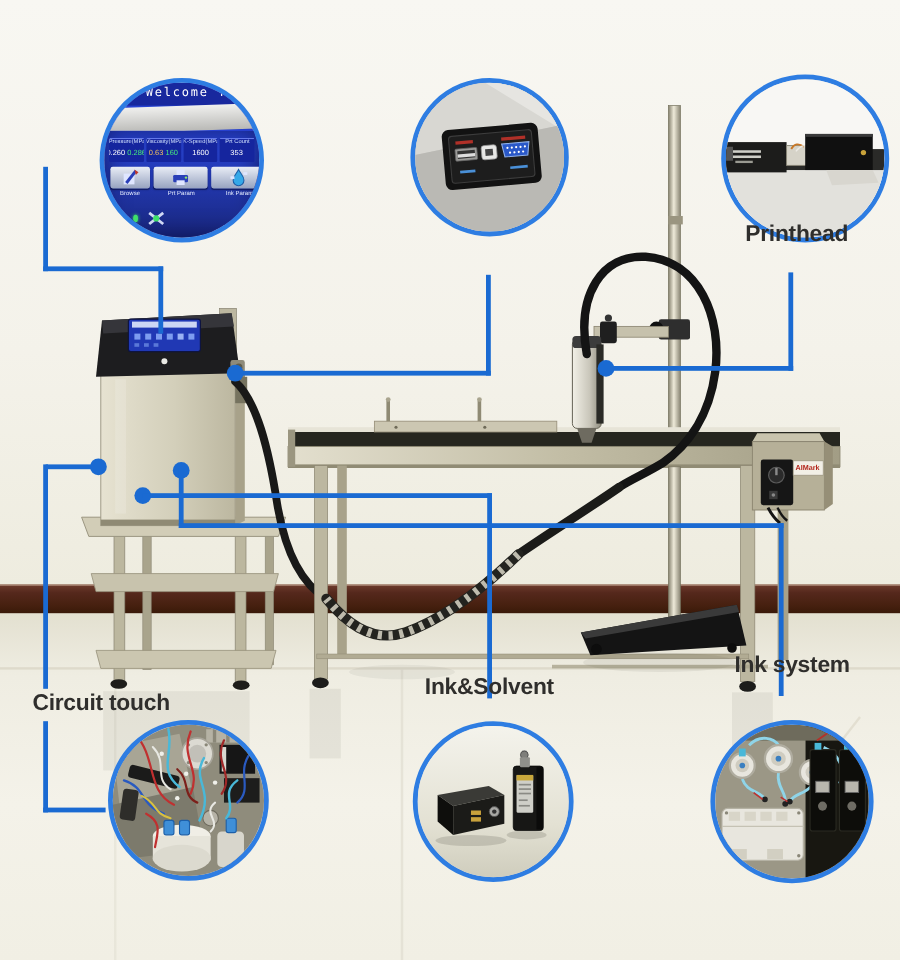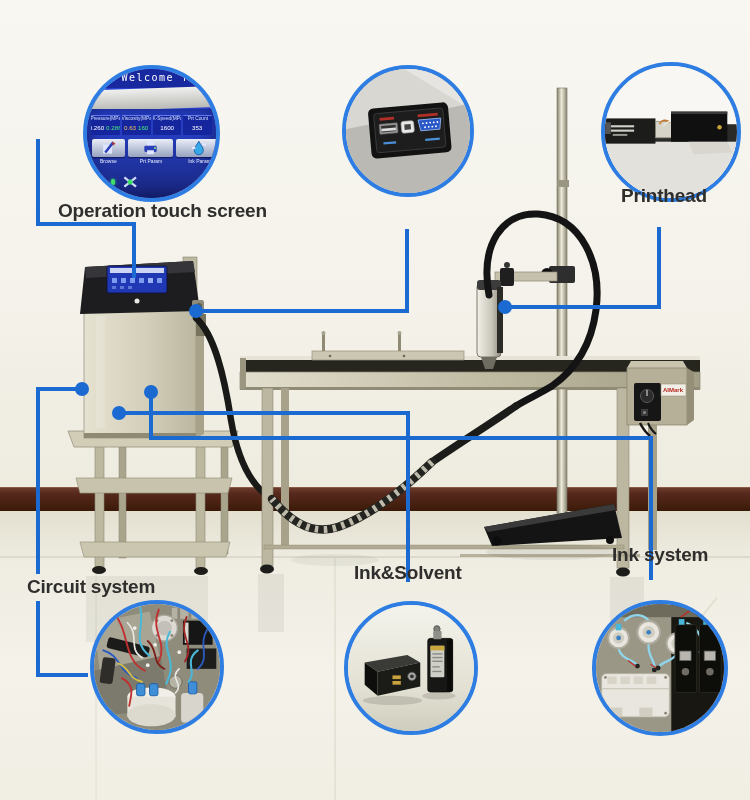--- a/index.html
+++ b/index.html
@@ -522,19 +522,18 @@
         <rect x="115" y="50" width="12" height="10" fill="#b8b6ae" stroke="#666" stroke-width=".8"></rect>
         <circle cx="95" cy="72" r="4" fill="#6e6c64"></circle>
           <circle cx="121" cy="72" r="4" fill="#6e6c64"></circle>
         <rect x="88" y="16" width="6" height="6" fill="#49b8d8"></rect>
           <rect x="114" y="16" width="6" height="6" fill="#49b8d8"></rect>
         <path d="M90,14 l10,-7 M116,14 l9,-7" stroke="#b3312a" stroke-width="1.6" fill="none"></path>
       </g>
     </svg>
   </div>
 
-  <div class="flabel" style="left:58px;top:200px">Operation touch screen</div>
   <div class="flabel" style="left:621px;top:185px">Printhead</div>
-  <div class="flabel" style="left:27px;top:576px">Circuit system</div>
+  <div class="flabel" style="left:27px;top:576px">Circuit touch</div>
   <div class="flabel" style="left:354px;top:562px">Ink&amp;Solvent</div>
   <div class="flabel" style="left:612px;top:544px">Ink system</div>
 
 </div>
 
 </body></html>

